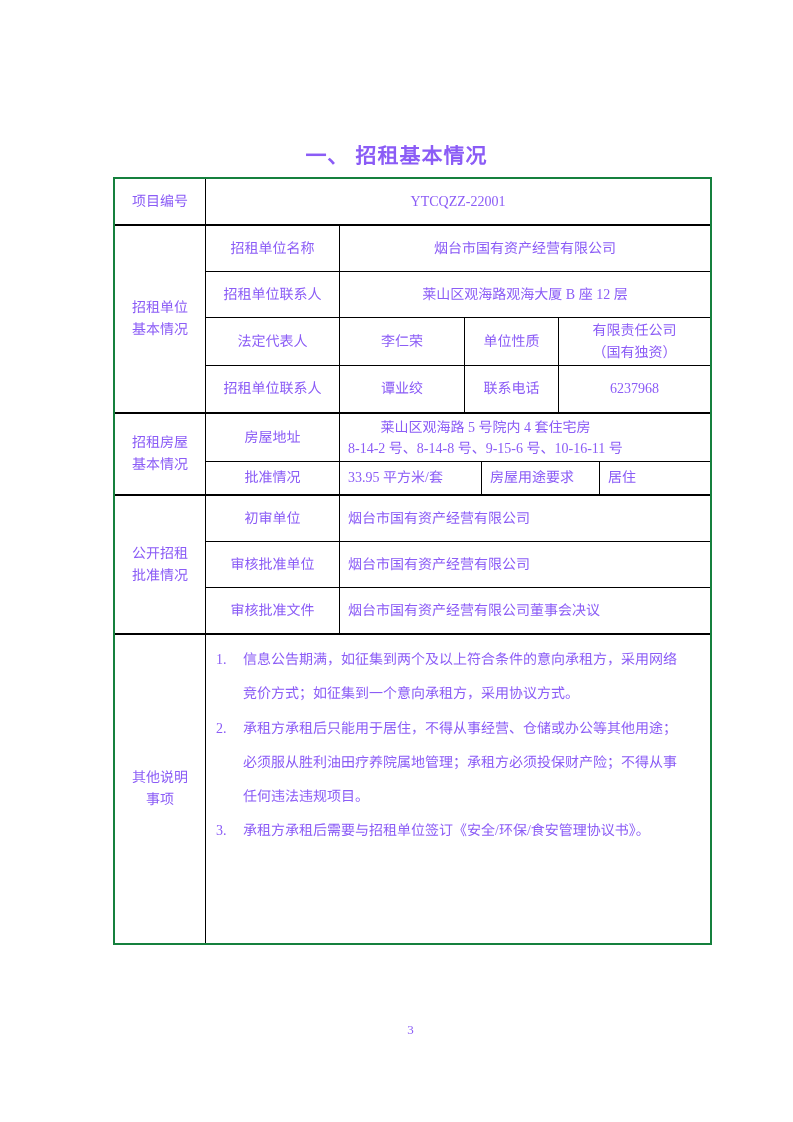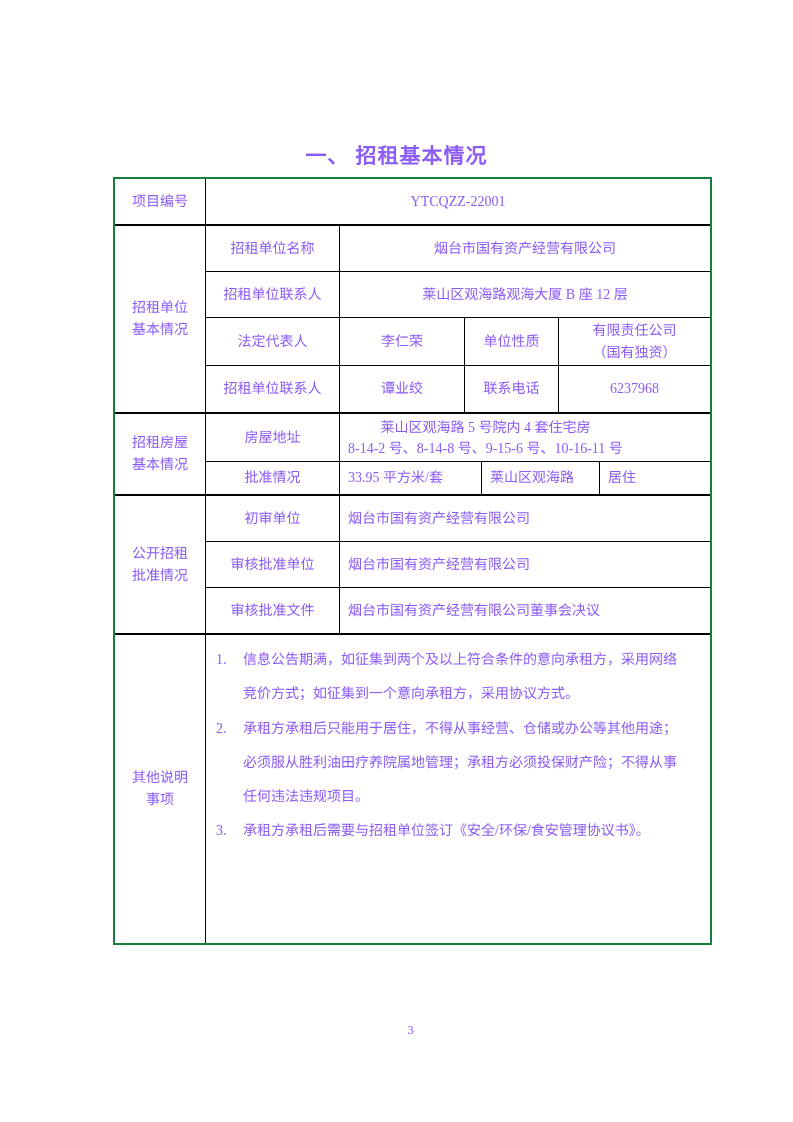--- a/index.html
+++ b/index.html
@@ -146,21 +146,21 @@
 基本情况</div>
       <div class="sect-body">
         <div class="row h47">
           <div class="cell c-label c-center">房屋地址</div>
           <div class="cell c-fill c-left pre" style="line-height:1.5">莱山区观海路 5 号院内 4 套住宅房
 8-14-2 号、8-14-8 号、9-15-6 号、10-16-11 号</div>
         </div>
         <div class="row h32">
           <div class="cell c-label c-center">批准情况</div>
           <div class="cell w142 c-left">33.95 平方米/套</div>
-          <div class="cell w118 c-left">莱山区观海路</div>
+          <div class="cell w118 c-left">房屋用途要求</div>
           <div class="cell c-fill c-left">居住</div>
         </div>
       </div>
     </div>
 
     <div class="sect">
       <div class="sect-label pre" style="font-weight:normal">公开招租
 批准情况</div>
       <div class="sect-body">
         <div class="row h45">

